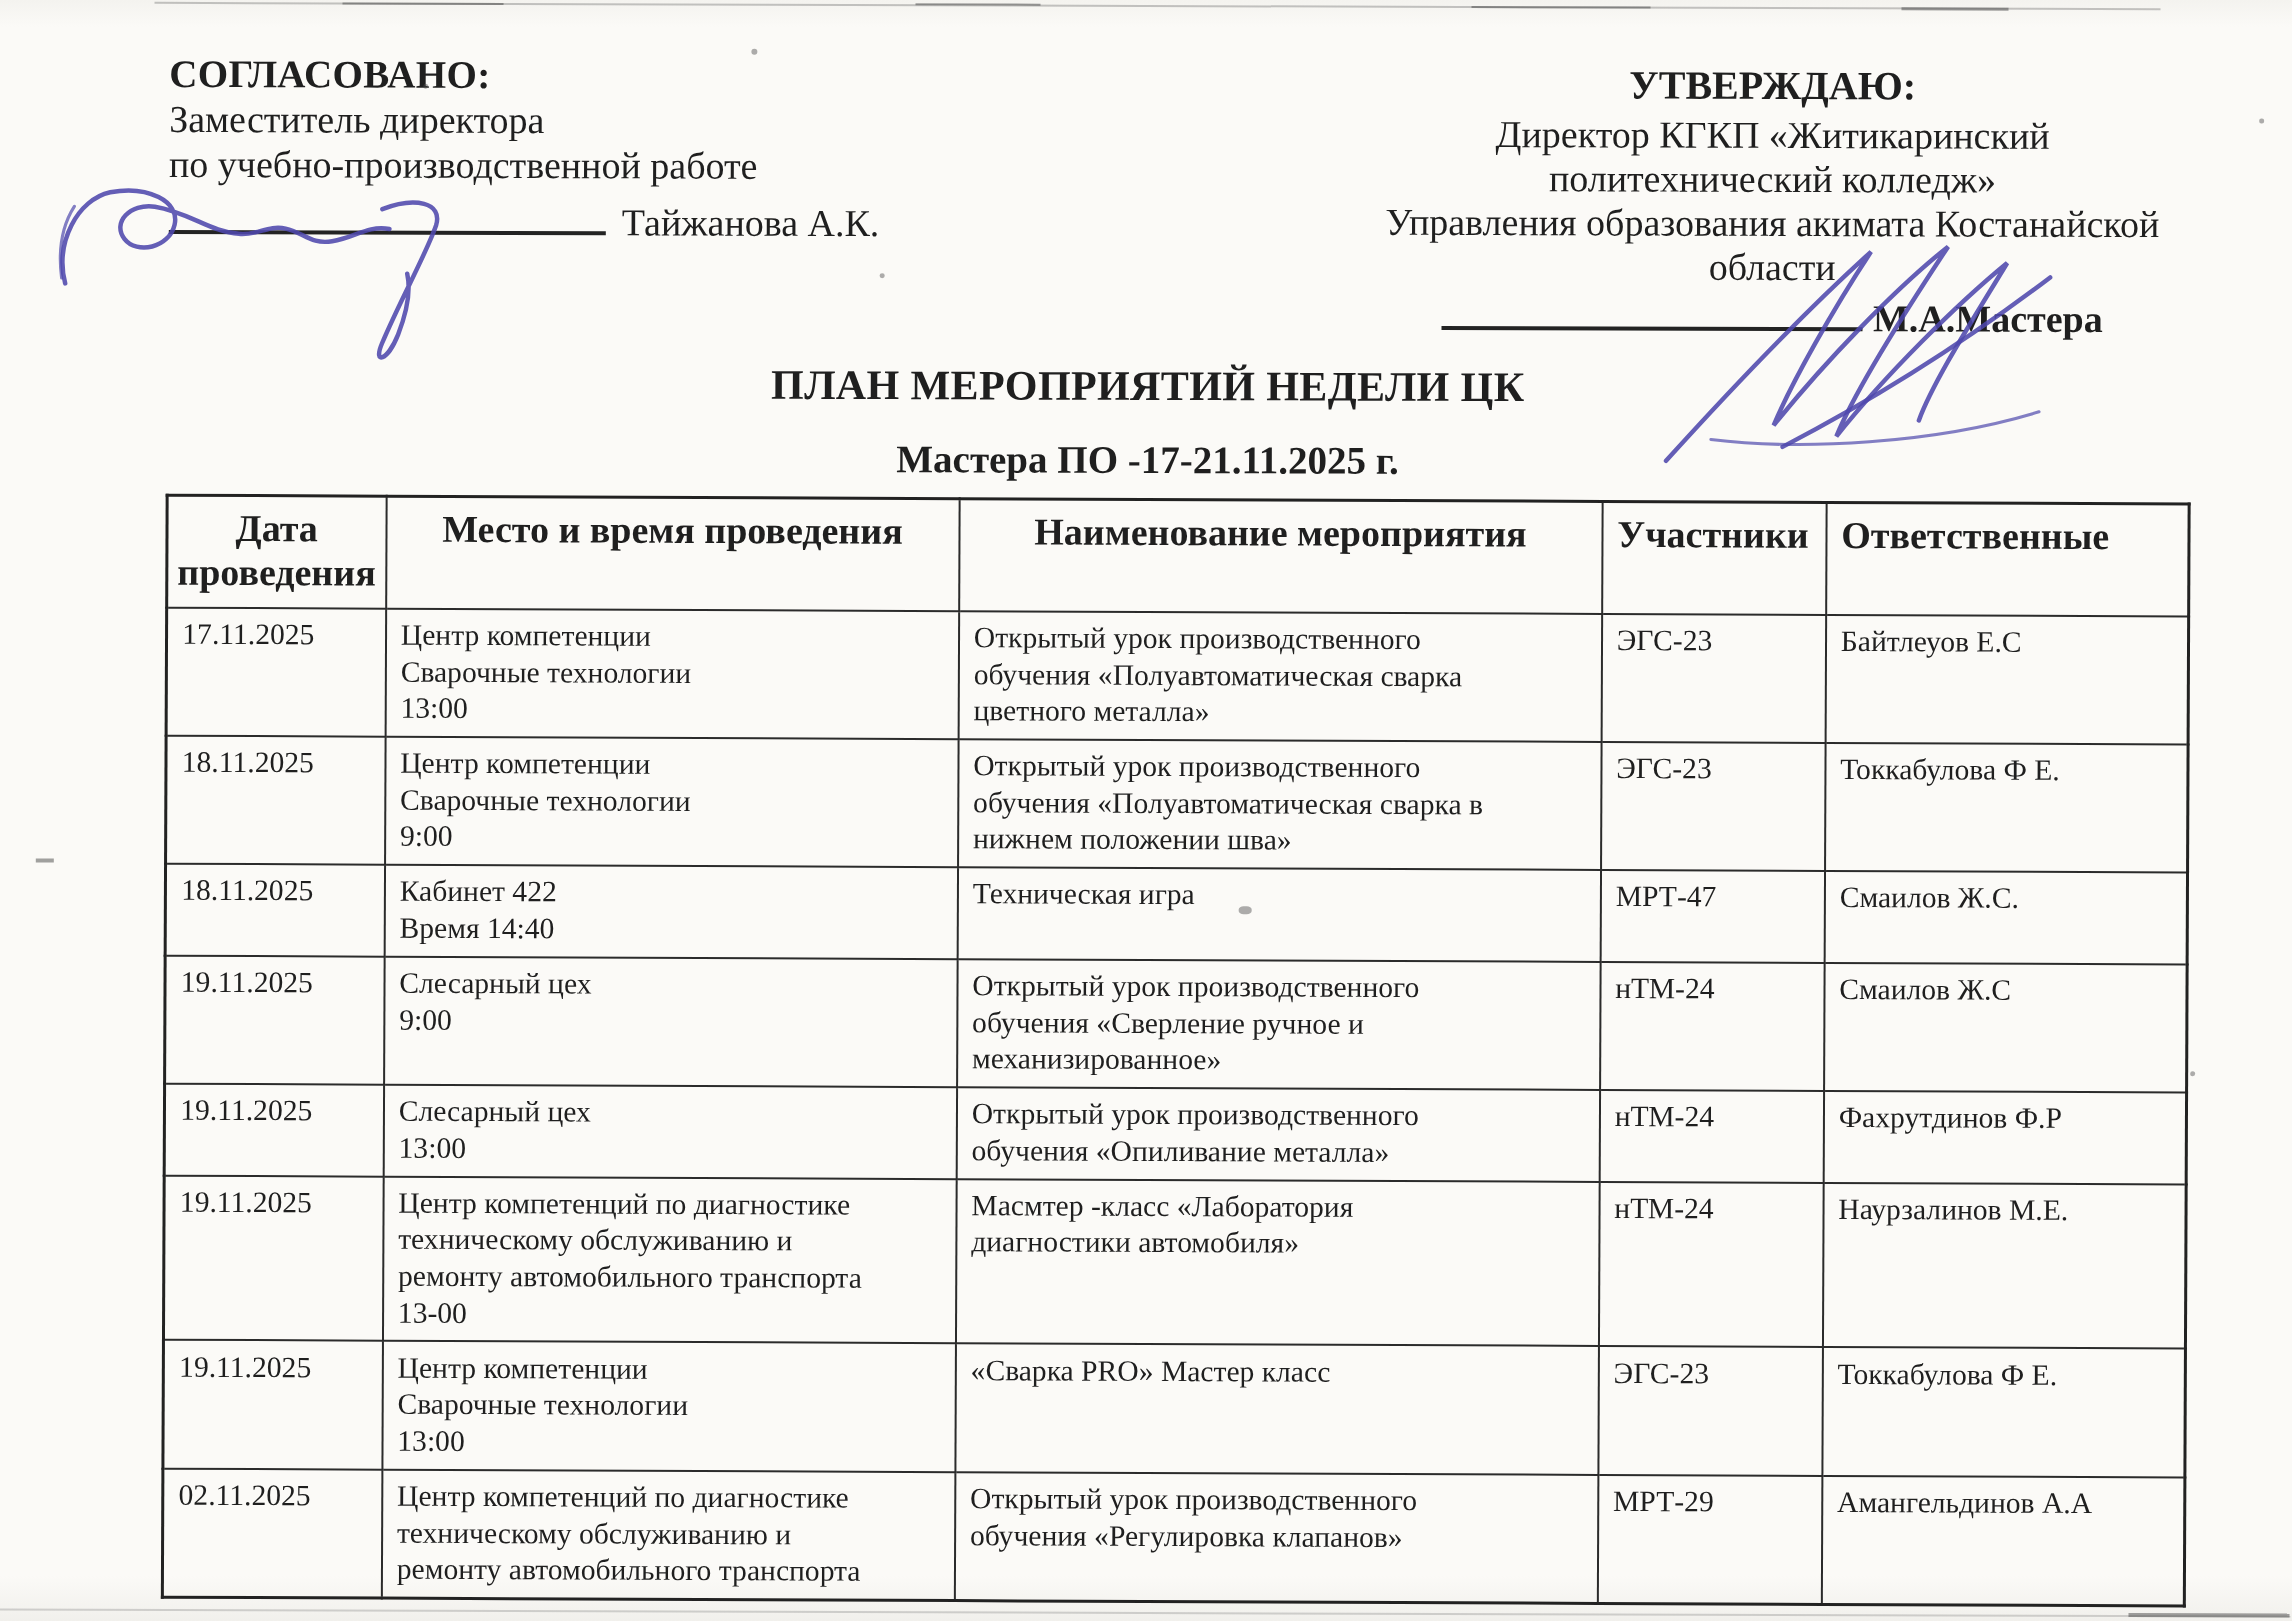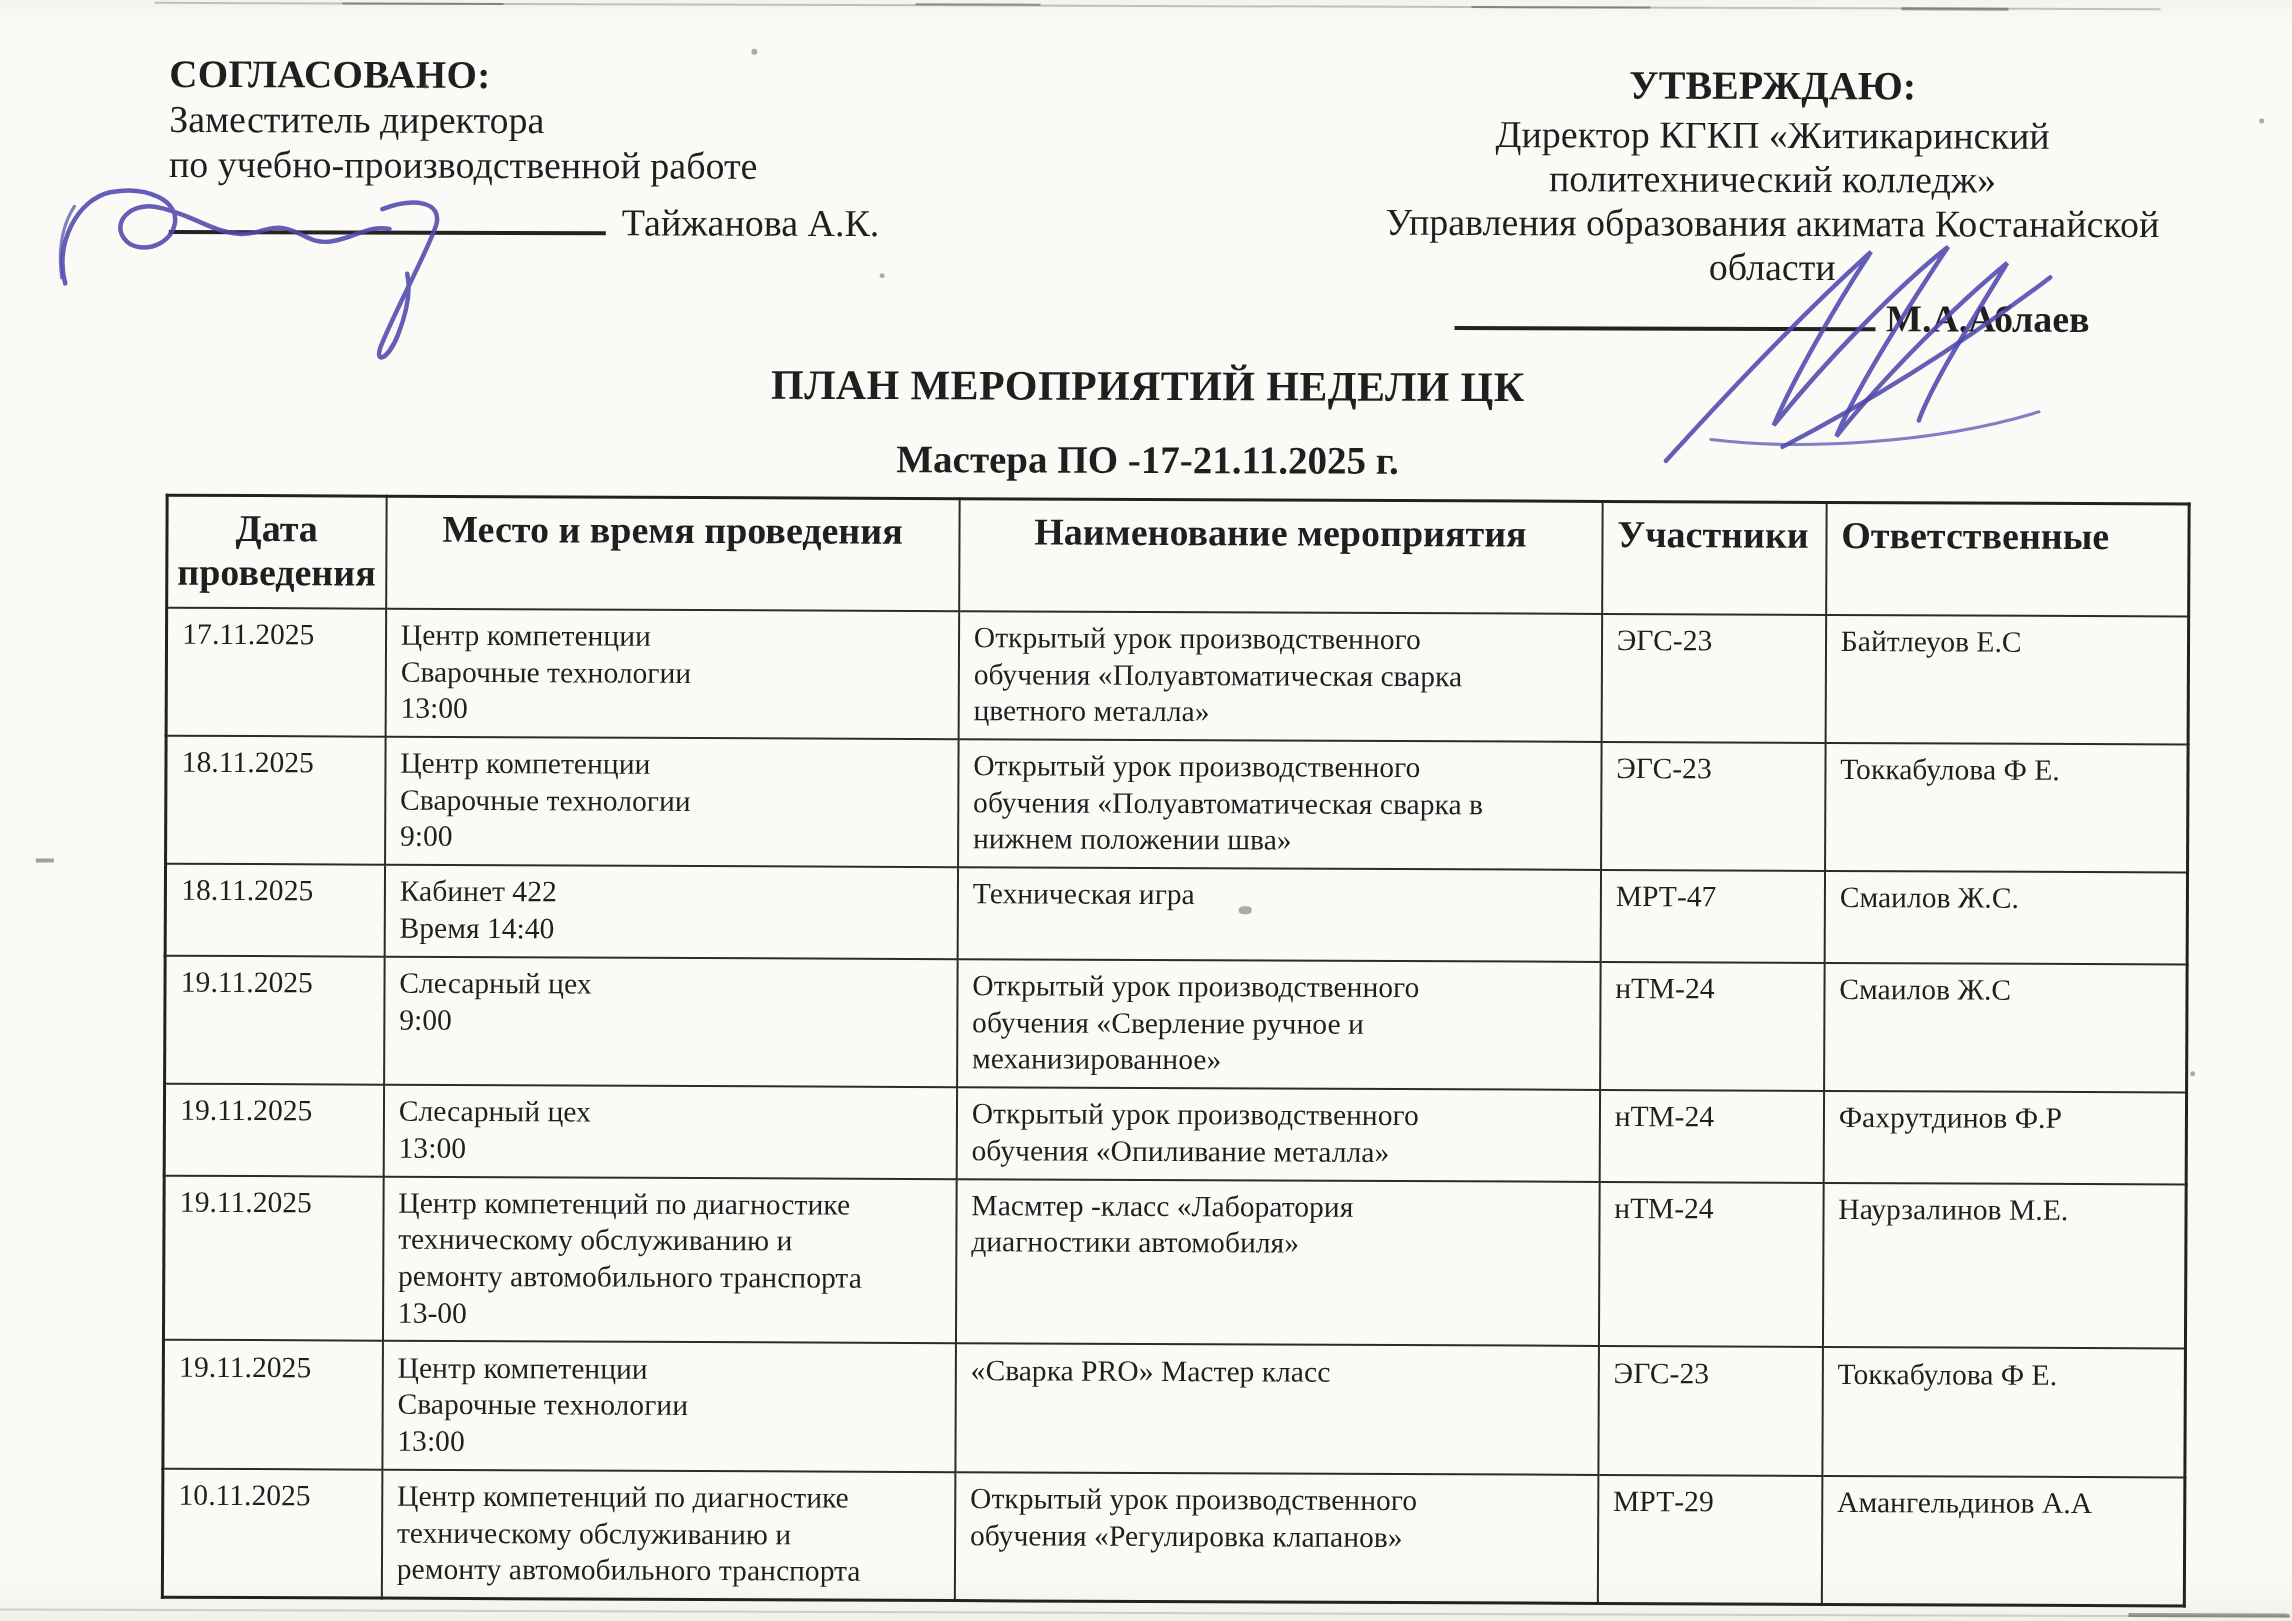--- a/index.html
+++ b/index.html
@@ -108,21 +108,21 @@
       </svg>
     </div>
 
     <div class="approve-right">
       <div class="ap-title bold">УТВЕРЖДАЮ:</div>
       <div>Директор  КГКП «Житикаринский</div>
       <div>политехнический колледж»</div>
       <div>Управления образования акимата Костанайской</div>
       <div>области</div>
       <div class="sig-row">
-        <span class="u-line right"></span><span class="signatory">М.А.Аблаев</span>
+        <span class="u-line right"></span><span class="signatory">М.А.Мастера</span>
       </div>
       <svg class="sig-svg sig-right-svg" viewBox="0 0 520 290">
         <path d="M20,268 C74,208 158,116 248,34 C206,98 160,180 140,228 C196,158 274,76 334,28 C288,98 232,186 210,240 C264,172 344,92 400,46 C364,106 318,178 302,222"></path>
         <path d="M150,252 C238,206 346,140 448,62"></path>
         <path class="thin" d="M70,244 C170,256 320,248 436,212"></path>
       </svg>
     </div>
 
     <div class="doc-title">ПЛАН МЕРОПРИЯТИЙ НЕДЕЛИ ЦК</div>
     <div class="doc-subtitle">Мастера ПО -17-21.11.2025 г.</div>
@@ -208,21 +208,21 @@
           <tr>
             <td>19.11.2025</td>
             <td>Центр компетенции
 Сварочные технологии
 13:00</td>
             <td>«Сварка PRO» Мастер класс</td>
             <td>ЭГС-23</td>
             <td>Токкабулова Ф Е.</td>
           </tr>
           <tr>
-            <td>10.11.2025</td>
+            <td>02.11.2025</td>
             <td>Центр компетенций по диагностике
 техническому обслуживанию и
 ремонту автомобильного транспорта</td>
             <td>Открытый урок производственного
 обучения «Регулировка клапанов»</td>
             <td>МРТ-29</td>
             <td>Амангельдинов А.А</td>
           </tr>
         </tbody>
     </table>

